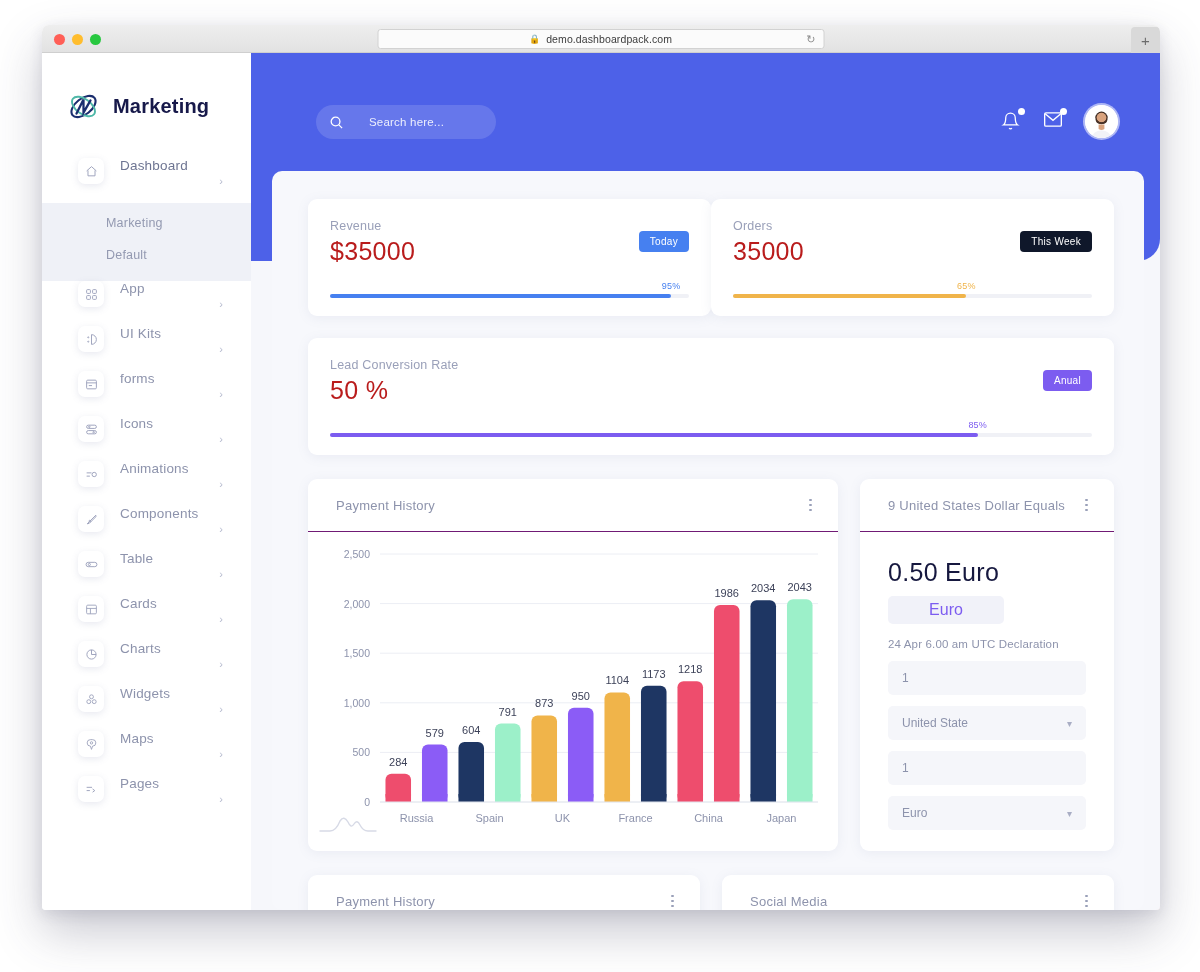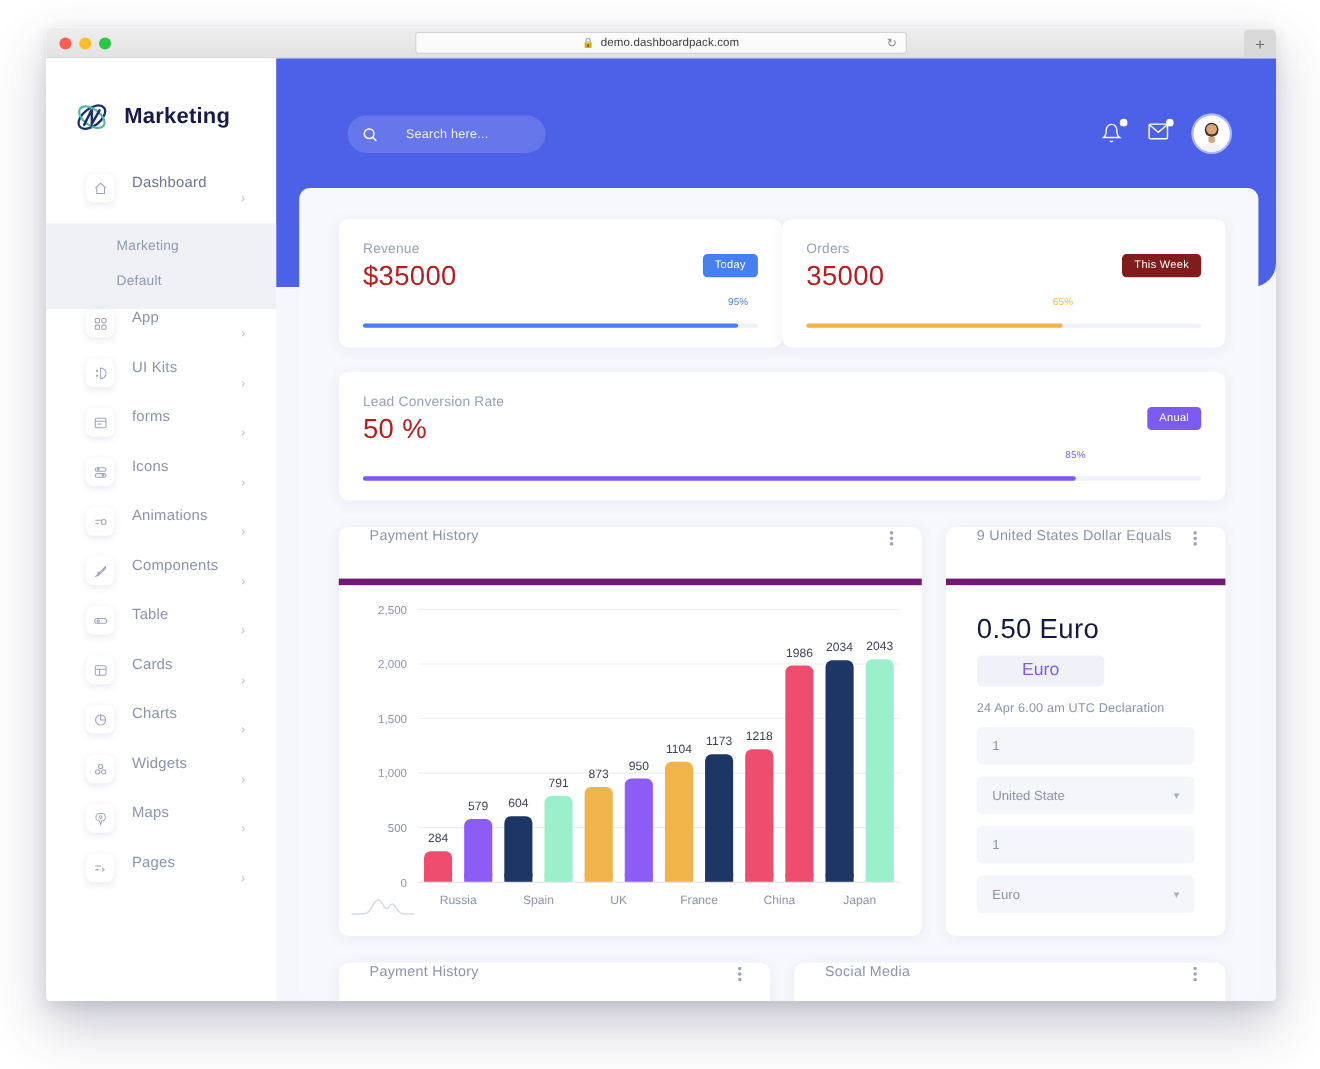--- a/index.html
+++ b/index.html
@@ -150,34 +150,34 @@
     font-size: 25px; color: #b91c1c; font-weight: 400; margin-top: 4px;
     letter-spacing: .3px;
   }
   .pill {
     position: absolute; right: 22px; top: 32px;
     padding: 5px 11px; border-radius: 4px;
     font-size: 10px; color: #fff; letter-spacing: .3px;
   }
   .bar-wrap { position: absolute; left: 22px; right: 22px; bottom: 18px; }
   .bar-pct {
-    position: absolute; bottom: 19px; font-size: 9px; transform: translateX(-50%);
+    position: absolute; bottom: 7px; font-size: 9px; transform: translateX(-50%);
     letter-spacing: .2px;
   }
   .bar-track { height: 4px; border-radius: 2px; background: #f0f1f6; }
   .bar-fill { height: 4px; border-radius: 2px; }
 
   .panelrow { display: flex; gap: 22px; margin-top: 24px; }
   .panel {
     background: #fff; border-radius: 9px;
     box-shadow: 0 2px 12px rgba(120,125,165,.10);
   }
   .panel-head {
-    height: 53px; display: flex; align-items: flex-start; justify-content: space-between;
-    padding: 0 22px 0 28px; border-bottom: 6px solid #701a75;
+    height: 53px; display: flex; align-items: center; justify-content: space-between;
+    padding: 0 22px 0 28px; border-bottom: 1px solid #701a75;
   }
   .panel-title { font-size: 13px; color: #8d93ac; letter-spacing: .25px; }
   .kebab { display: flex; flex-direction: column; gap: 2.5px; cursor: pointer; padding: 4px; }
   .kebab i { width: 2.6px; height: 2.6px; border-radius: 50%; background: #9aa0b9; display: block; }
 
   .chart-panel { flex: 0 0 530px; height: 372px; position: relative; }
   .chart-area { position: relative; height: 318px; }
 
   .curr-panel { flex: 1; height: 372px; position: relative; }
   .curr-body { padding: 26px 28px 0 28px; }
@@ -445,21 +445,21 @@
             <div class="bar-pct" style="left:95%;color:#4680f0">95%</div>
             <div class="bar-track">
               <div class="bar-fill" style="width:95%;background:#4680f0"></div>
             </div>
           </div>
         </div>
 
         <div class="statcard">
           <div class="stat-title">Orders</div>
           <div class="stat-value">35000</div>
-          <div class="pill" style="background:#7f1d1d">This Week</div>
+          <div class="pill" style="background:#0f172a">This Week</div>
           <div class="bar-wrap">
             <div class="bar-pct" style="left:65%;color:#f0b44a">65%</div>
             <div class="bar-track">
               <div class="bar-fill" style="width:65%;background:#f0b44a"></div>
             </div>
           </div>
         </div>
       </div>
 
       <div class="grid2" style="margin-top:22px">

